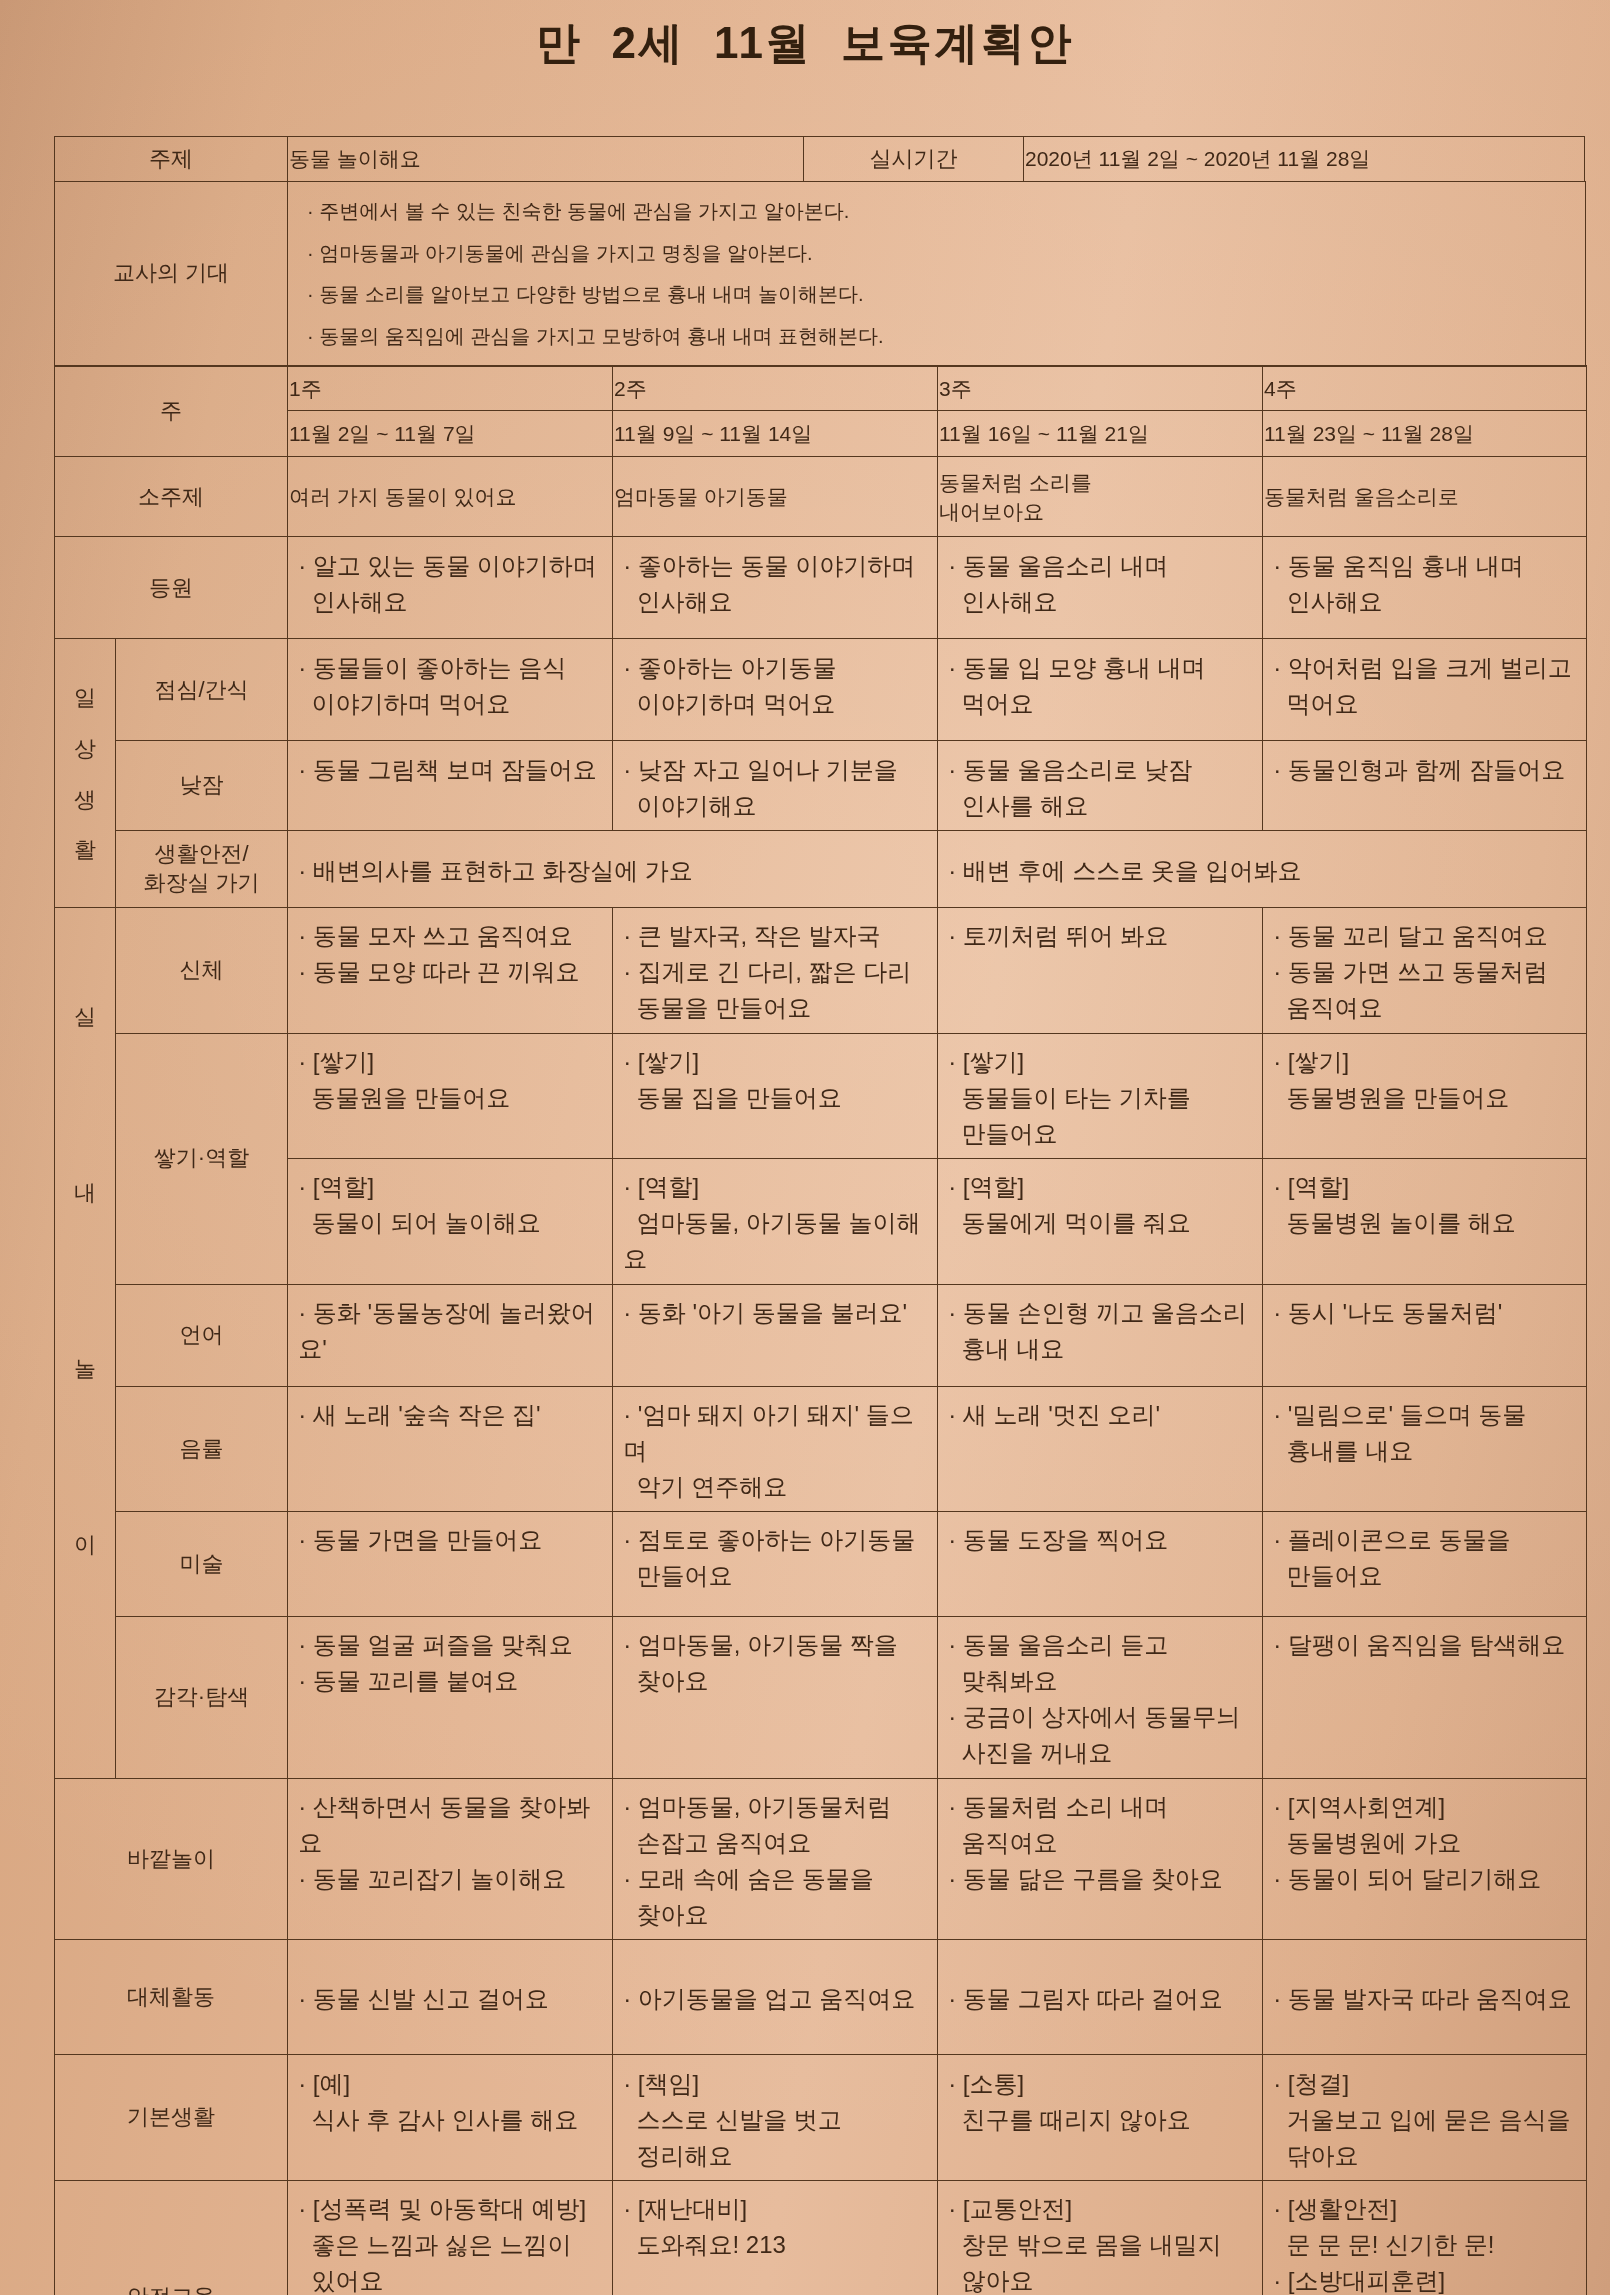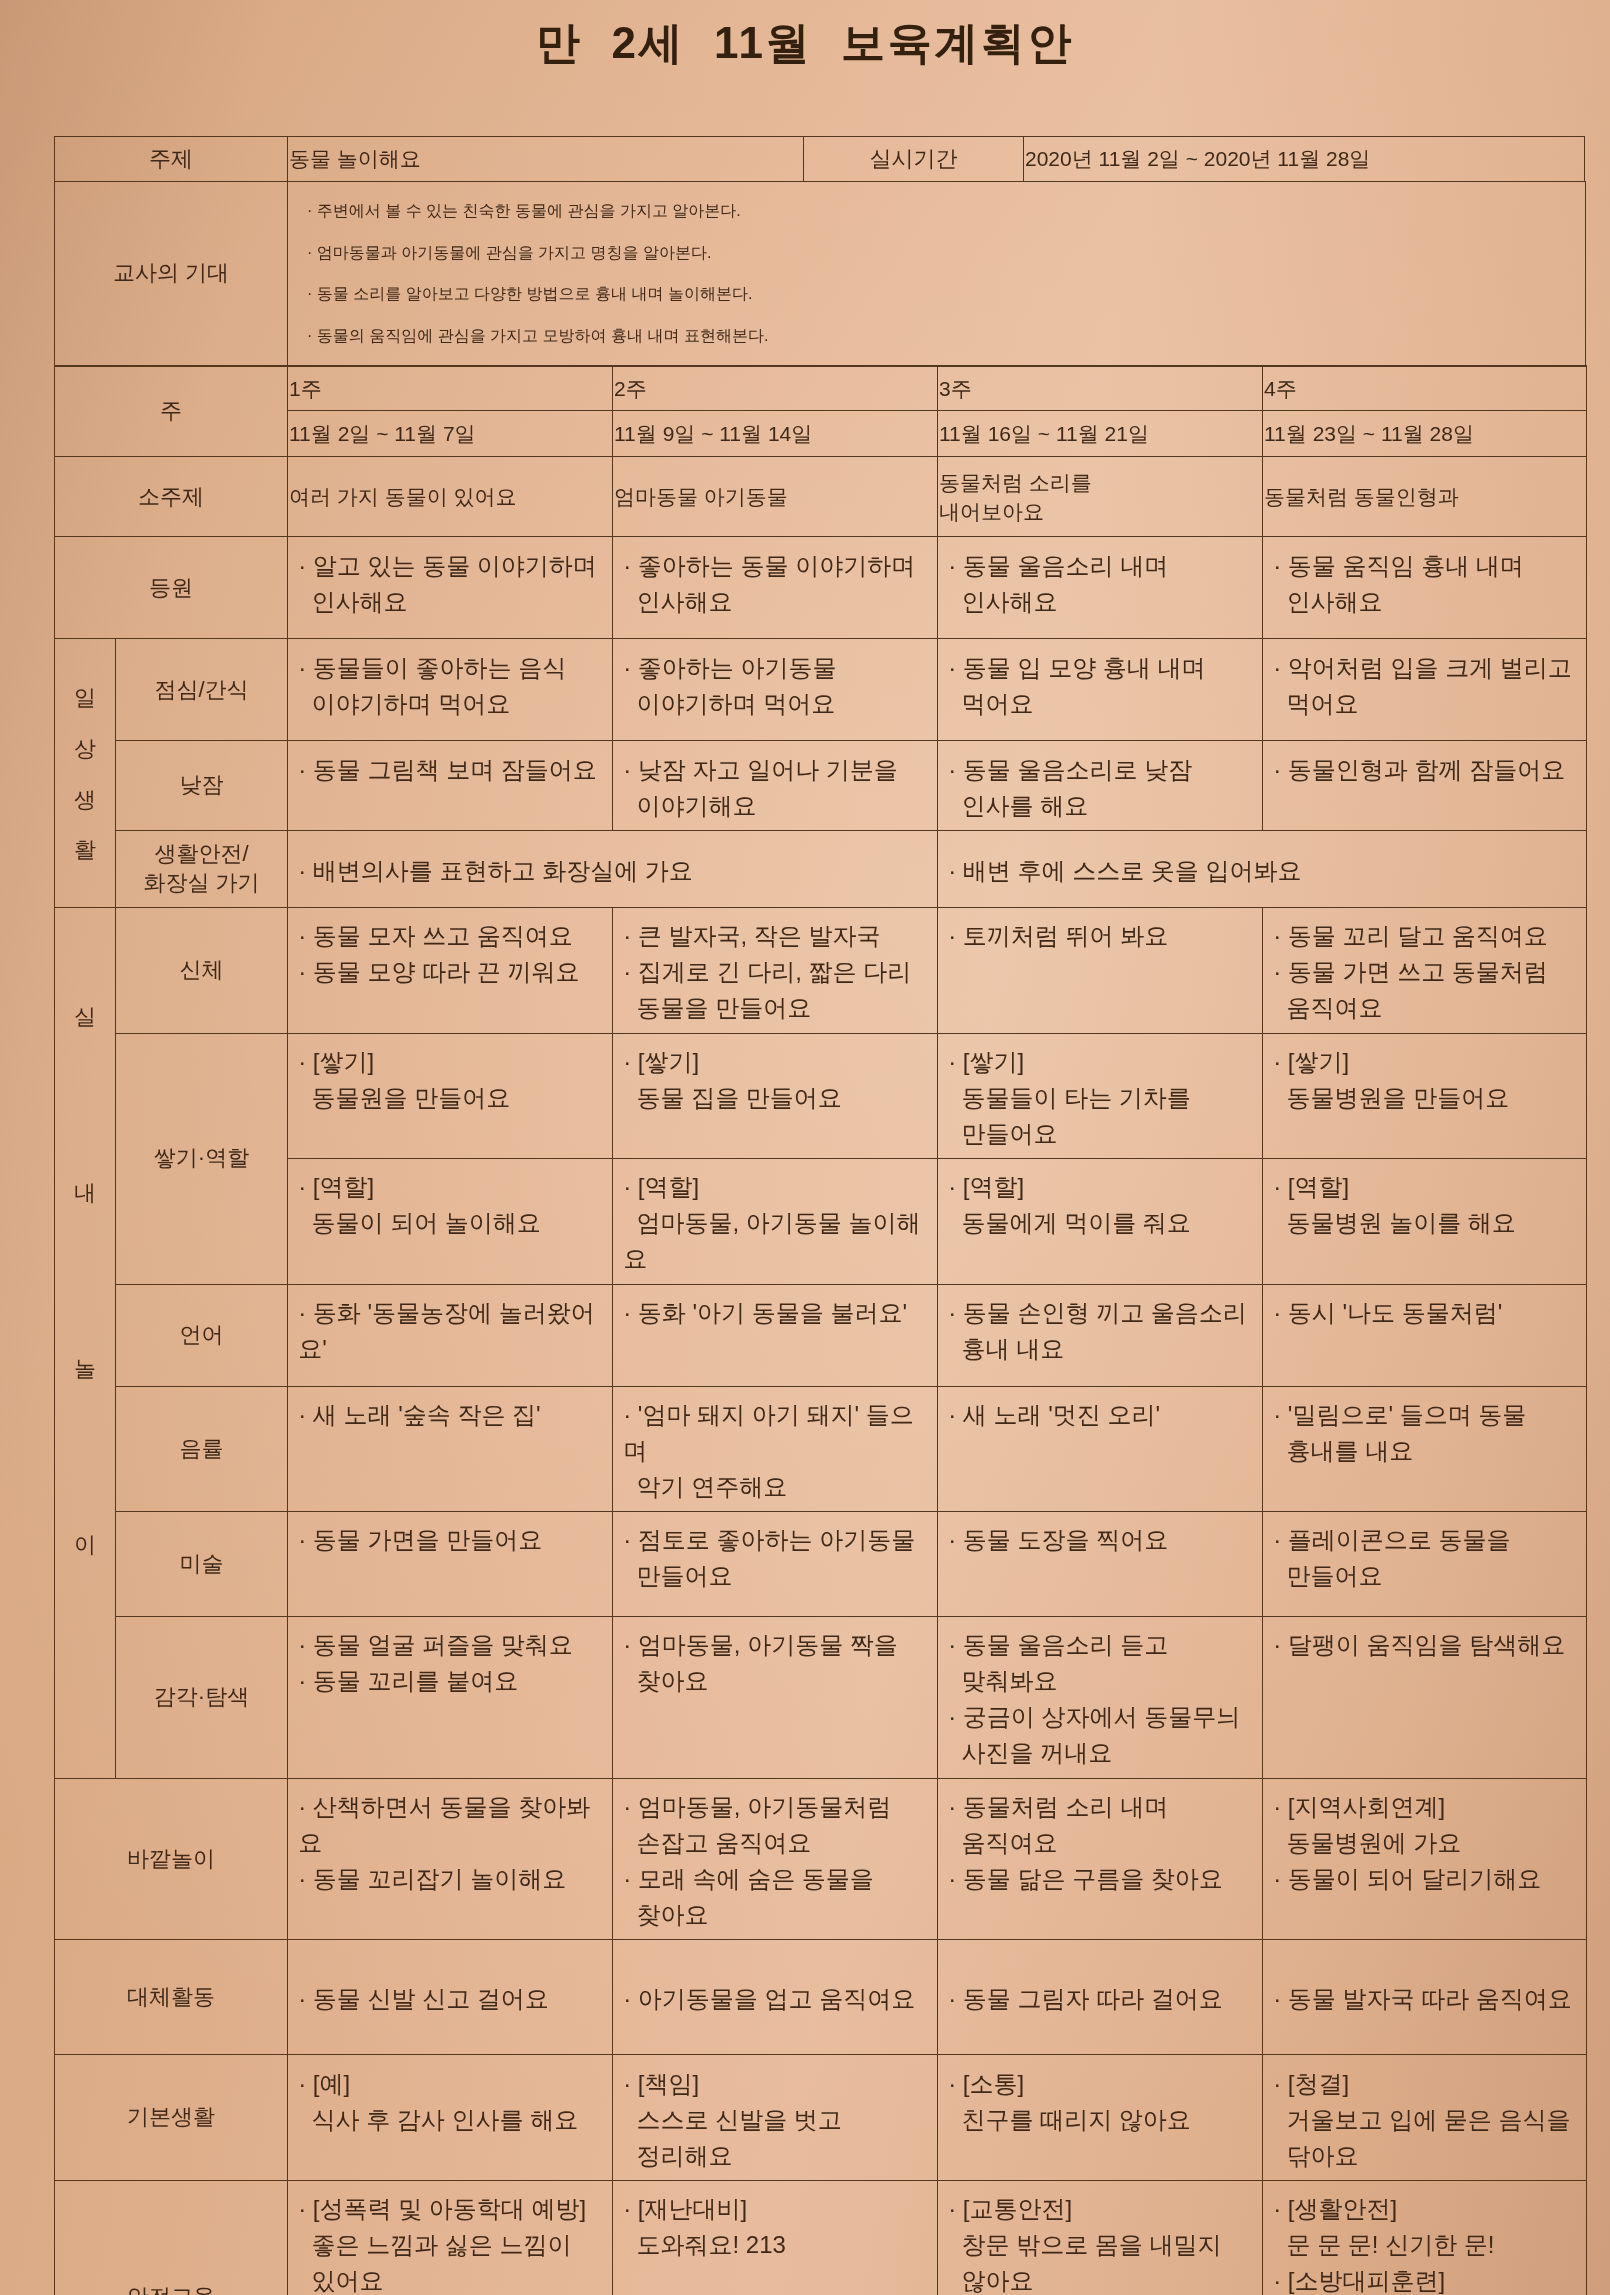--- a/index.html
+++ b/index.html
@@ -29,21 +29,21 @@
   .c{font-size:24px;line-height:1.5;white-space:pre-wrap;padding:10.2px 5.1px 6.4px 10.2px;}
   .cm{vertical-align:middle;}
   .grp{
     vertical-align:middle;text-align:center;font-size:22px;
     writing-mode:vertical-rl;text-orientation:upright;padding:0;
   }
   .grp-daily{letter-spacing:1.3em;}
   .grp-indoor{letter-spacing:7em;}
   .exp{vertical-align:middle;padding:6.4px 5.1px 6.4px 19px;}
   .exp-wrap{display:flex;flex-direction:column;justify-content:space-around;height:166px;}
-  .exp-item{font-size:16px;line-height:1.3;}
+  .exp-item{font-size:20px;line-height:1.3;}
 </style>
 </head>
 <body>
 
 <div class="page-title">만 2세 11월 보육계획안</div>
 
 <div class="sheet">
 
   <table class="t">
     <colgroup>
@@ -106,21 +106,21 @@
       <td class="cen">11월 16일 ~ 11월 21일</td>
       <td class="cen">11월 23일 ~ 11월 28일</td>
     </tr>
 
     <tr style="height:80px">
       <td class="lab" colspan="2">소주제</td>
       <td class="cen">여러 가지 동물이 있어요</td>
       <td class="cen">엄마동물 아기동물</td>
       <td class="cen">동물처럼 소리를
 내어보아요</td>
-      <td class="cen">동물처럼 동물인형과</td>
+      <td class="cen">동물처럼 울음소리로</td>
     </tr>
 
     <tr style="height:102px">
       <td class="lab" colspan="2">등원</td>
       <td class="c">· 알고 있는 동물 이야기하며
   인사해요</td>
       <td class="c">· 좋아하는 동물 이야기하며
   인사해요</td>
       <td class="c">· 동물 울음소리 내며
   인사해요</td>

